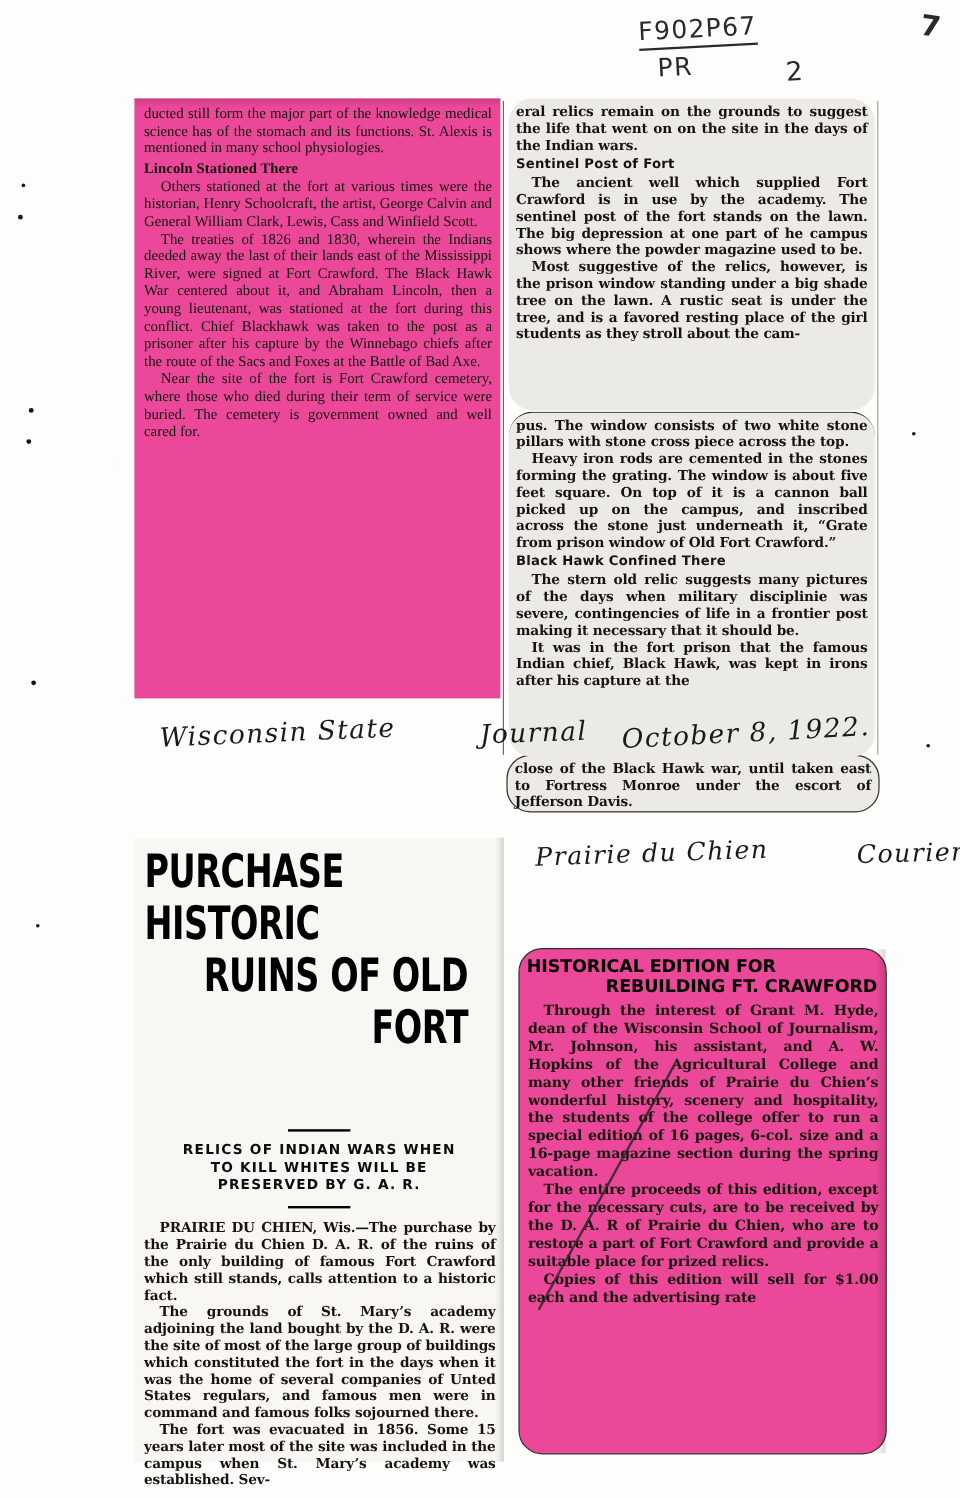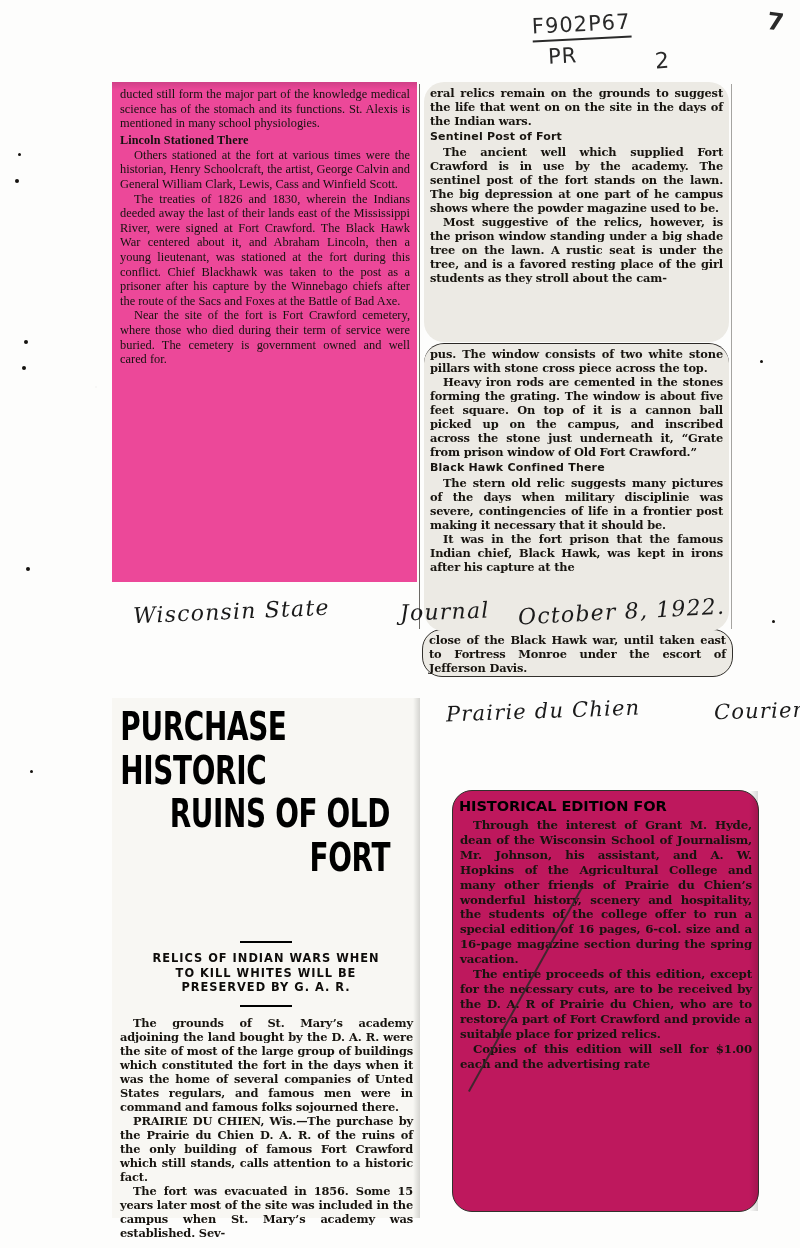--- a/index.html
+++ b/index.html
@@ -267,32 +267,33 @@
 
     <div class="deck" style="padding:0 6px;">
       <div>RELICS OF INDIAN WARS WHEN</div>
       <div>TO KILL WHITES WILL BE</div>
       <div>PRESERVED BY G. A. R.</div>
     </div>
 
     <div class="short-rule" style="margin-top:10px; margin-bottom:9px;"></div>
 
     <div class="slab" style="padding:0 7px 0 8px;">
+      <p>PRAIRIE DU CHIEN, Wis.—The purchase by the Prairie du Chien D. A. R. of the ruins of the only building of famous Fort Crawford which still stands, calls attention to  a  historic fact.</p>
       <p>The grounds of St. Mary’s academy adjoining the land bought by the D. A. R. were the site of most of the large group of buildings which constituted the fort in the days when it was the home of several companies of Unted States regulars, and famous men were in command and famous  folks  sojourned there.</p>
-      <p>PRAIRIE DU CHIEN, Wis.—The purchase by the Prairie du Chien D. A. R. of the ruins of the only building of famous Fort Crawford which still stands, calls attention to  a  historic fact.</p>
       <p>The fort  was  evacuated  in  1856. Some 15 years later most of the site was included in the campus when St. Mary’s academy was established. Sev-</p>
     </div>
 
     <div class="edge-shade r" style="right:0; top:0; width:7px; height:520px;"></div>
   </div>
 
-  <div class="clip greyish box-border" style="left:452px; top:790px; width:305px; height:420px; background:#be185d;">
+  <div class="clip greyish box-border" style="left:432px; top:790px; width:305px; height:420px; background:#ec4899;">
 
     <div class="hed2" style="padding:6px 7px 0 6px;">
       <span class="l1">HISTORICAL EDITION FOR</span>
+      <span class="l2">REBUILDING FT. CRAWFORD</span>
     </div>
 
     <div class="slab" style="padding:4px 6px 0 7px; font-size:11.8px; line-height:14.9px;">
       <p>Through the interest of Grant M. Hyde, dean of the Wisconsin School of Journalism, Mr. Johnson, his assistant, and A. W. Hopkins of the Agricultural College and many other friends of Prairie du Chien’s wonderful history, scenery and hospitality, the students of the college offer to run a special edition of 16 pages, 6-col. size and a 16-page magazine section during the spring vacation.</p>
       <p>The entire proceeds of this edition, except for the necessary cuts, are to be received by the D. A. R of Prairie du Chien, who are to restore a part of Fort Crawford and provide a suitable place for prized relics.</p>
       <p>Copies of this edition will sell for $1.00 each and the advertising rate</p>
     </div>
 
     <div class="crease" style="left:15px; top:300px; width:235px; height:2px; transform:rotate(-61deg); transform-origin:left top;"></div>
 

